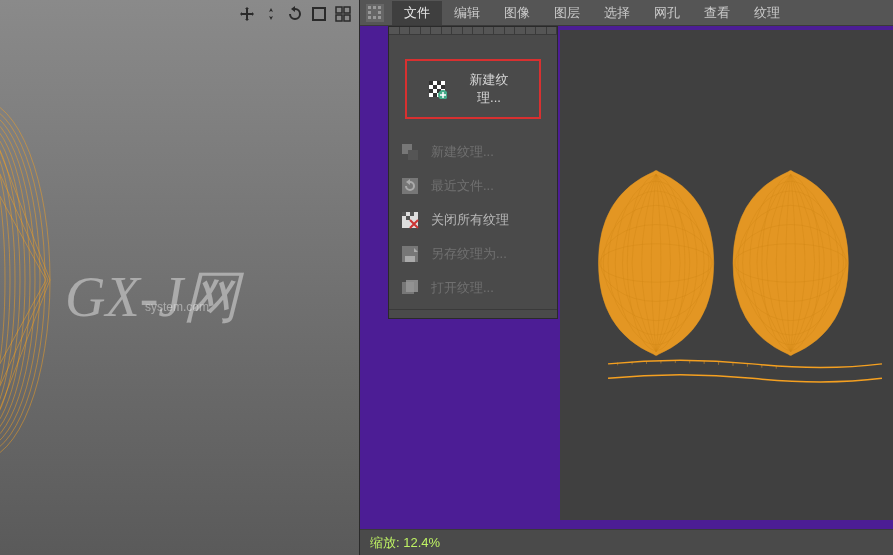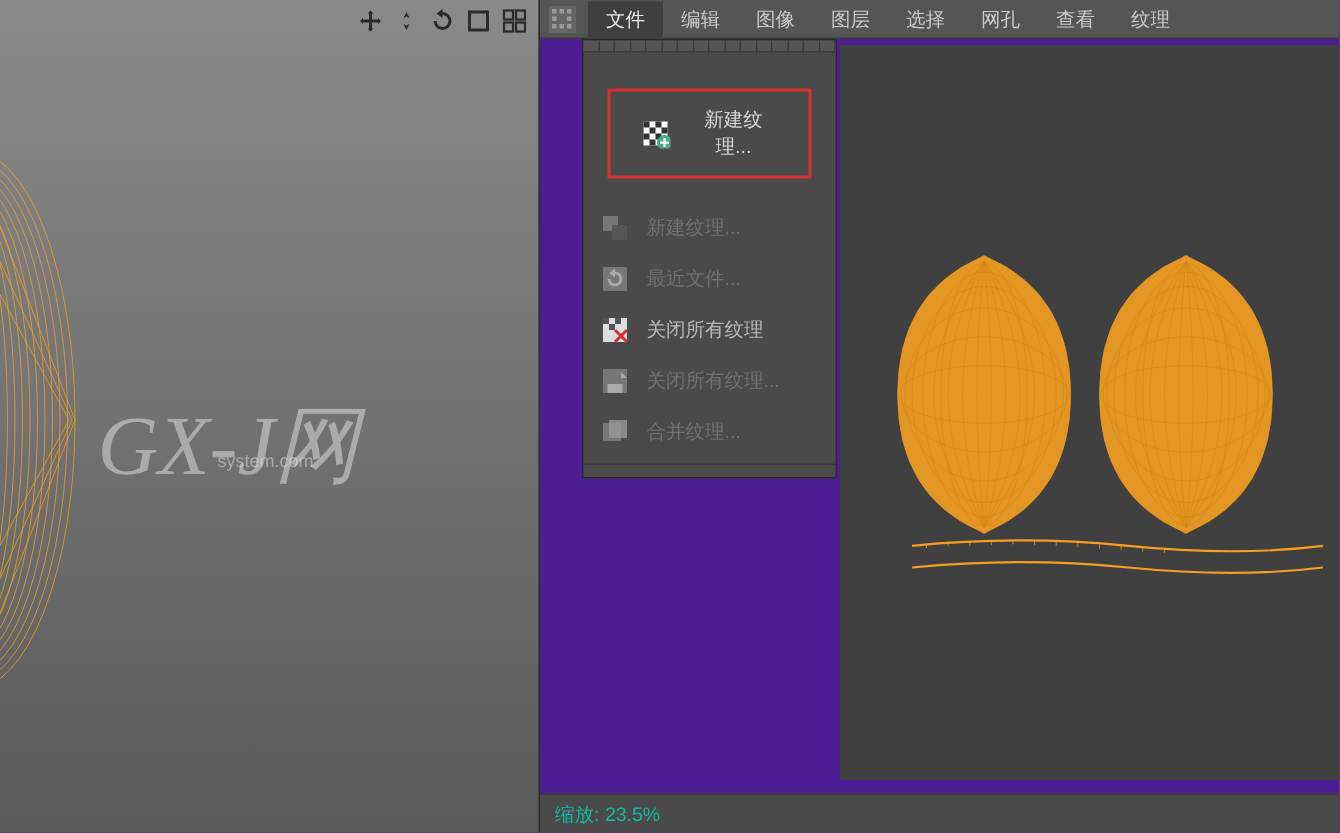--- a/index.html
+++ b/index.html
@@ -149,21 +149,21 @@
     .status-bar {
       position: absolute;
       bottom: 0;
       left: 360px;
       right: 0;
       height: 26px;
       background: #4a4a4a;
       display: flex;
       align-items: center;
       padding-left: 10px;
-      color: #14b8a6;
+      color: #bef264;
       font-size: 13px;
       border-top: 1px solid #3a3a3a;
     }
     .watermark {
       position: absolute;
       left: 65px;
       top: 260px;
       color: rgba(230,230,230,0.5);
       font-size: 56px;
       font-weight: normal;
@@ -401,37 +401,37 @@
             <span>关闭所有纹理</span>
           </div>
           <div class="dropdown-item disabled">
             <span class="menu-icon">
               <svg width="20" height="20" viewBox="0 0 20 20">
                 <rect x="2" y="2" width="16" height="16" fill="#777"></rect>
                 <rect x="5" y="12" width="10" height="6" fill="#aaa"></rect>
                 <path d="M14 4 L18 8 L14 8 Z" fill="#aaa"></path>
               </svg>
             </span>
-            <span>关闭所有纹理...</span>
+            <span>另存纹理为...</span>
           </div>
           <div class="dropdown-item disabled">
             <span class="menu-icon">
               <svg width="20" height="20" viewBox="0 0 20 20">
                 <rect x="2" y="4" width="12" height="12" fill="#777"></rect>
                 <rect x="6" y="2" width="12" height="12" fill="#999" opacity="0.8"></rect>
               </svg>
             </span>
-            <span>合并纹理...</span>
+            <span>打开纹理...</span>
           </div>
           <div class="menu-separator"></div>
         </div>
     </div>
   </div>
 </div>
 
 <div class="status-bar">
   <span>缩放:</span>
   <span>&nbsp;</span>
-  <span>23.5%</span>
+  <span>12.4%</span>
 </div>
 
 <div class="watermark">GX-J网</div>
 <div class="watermark-sub">system.com</div>
 
 </body></html>

